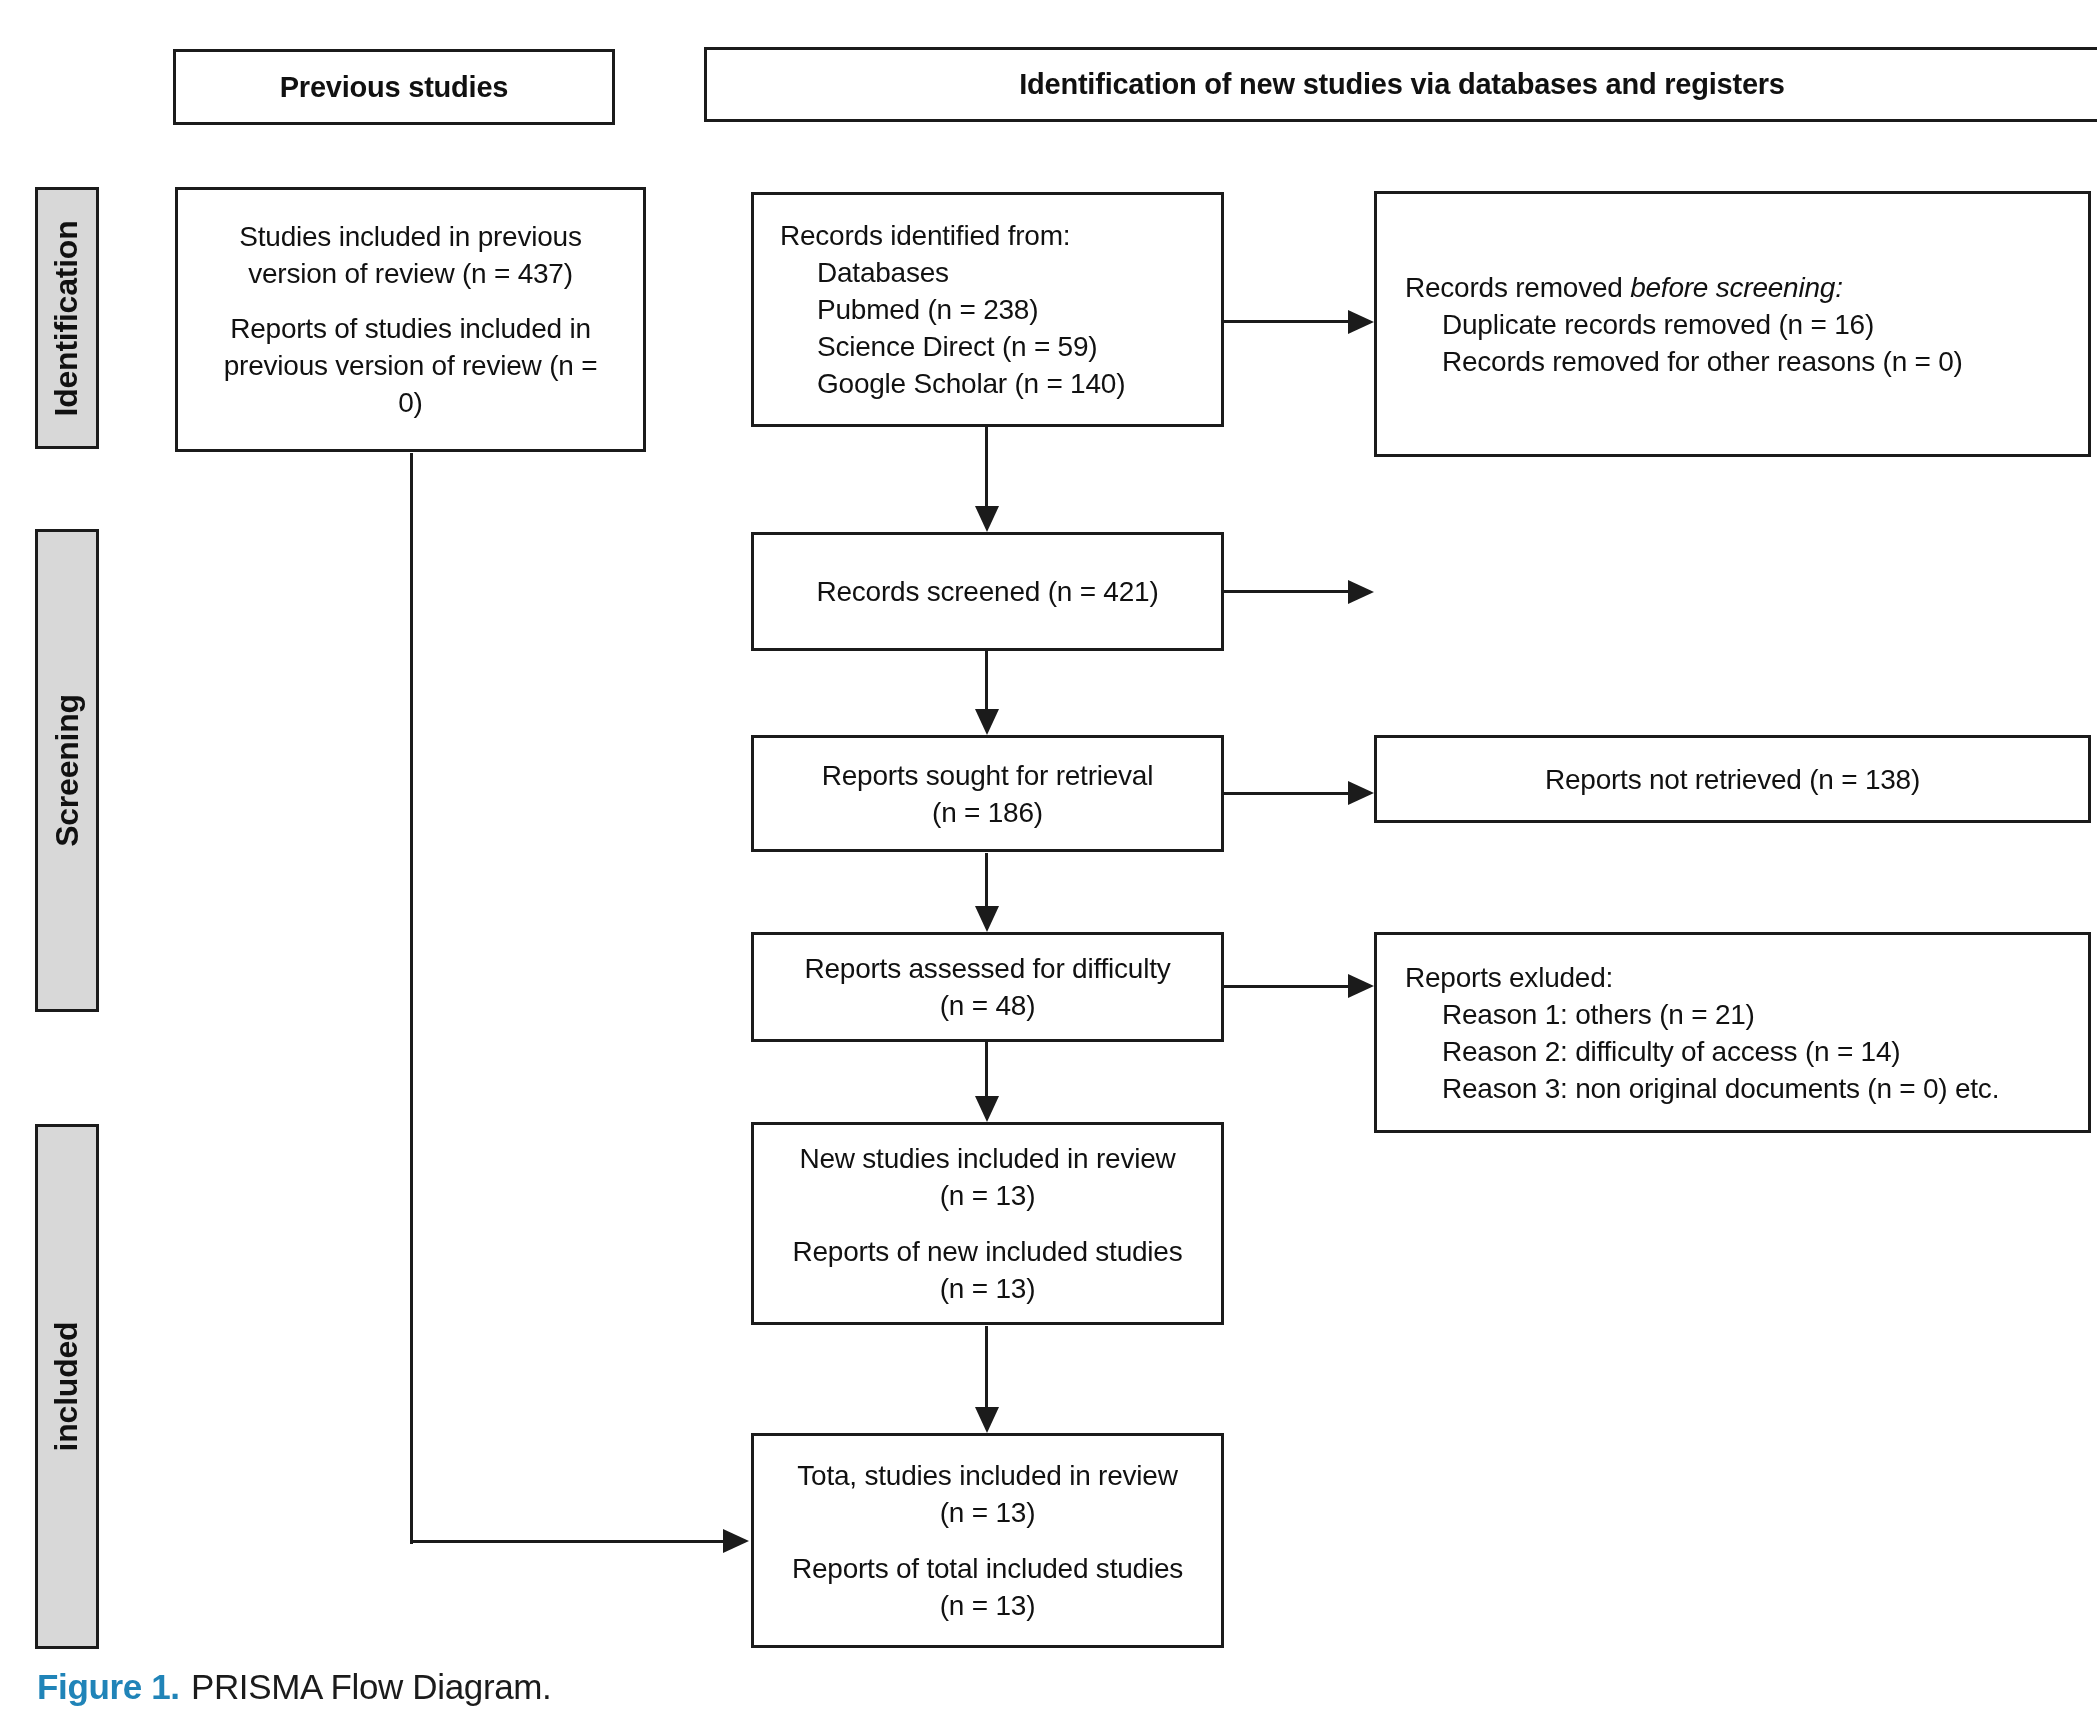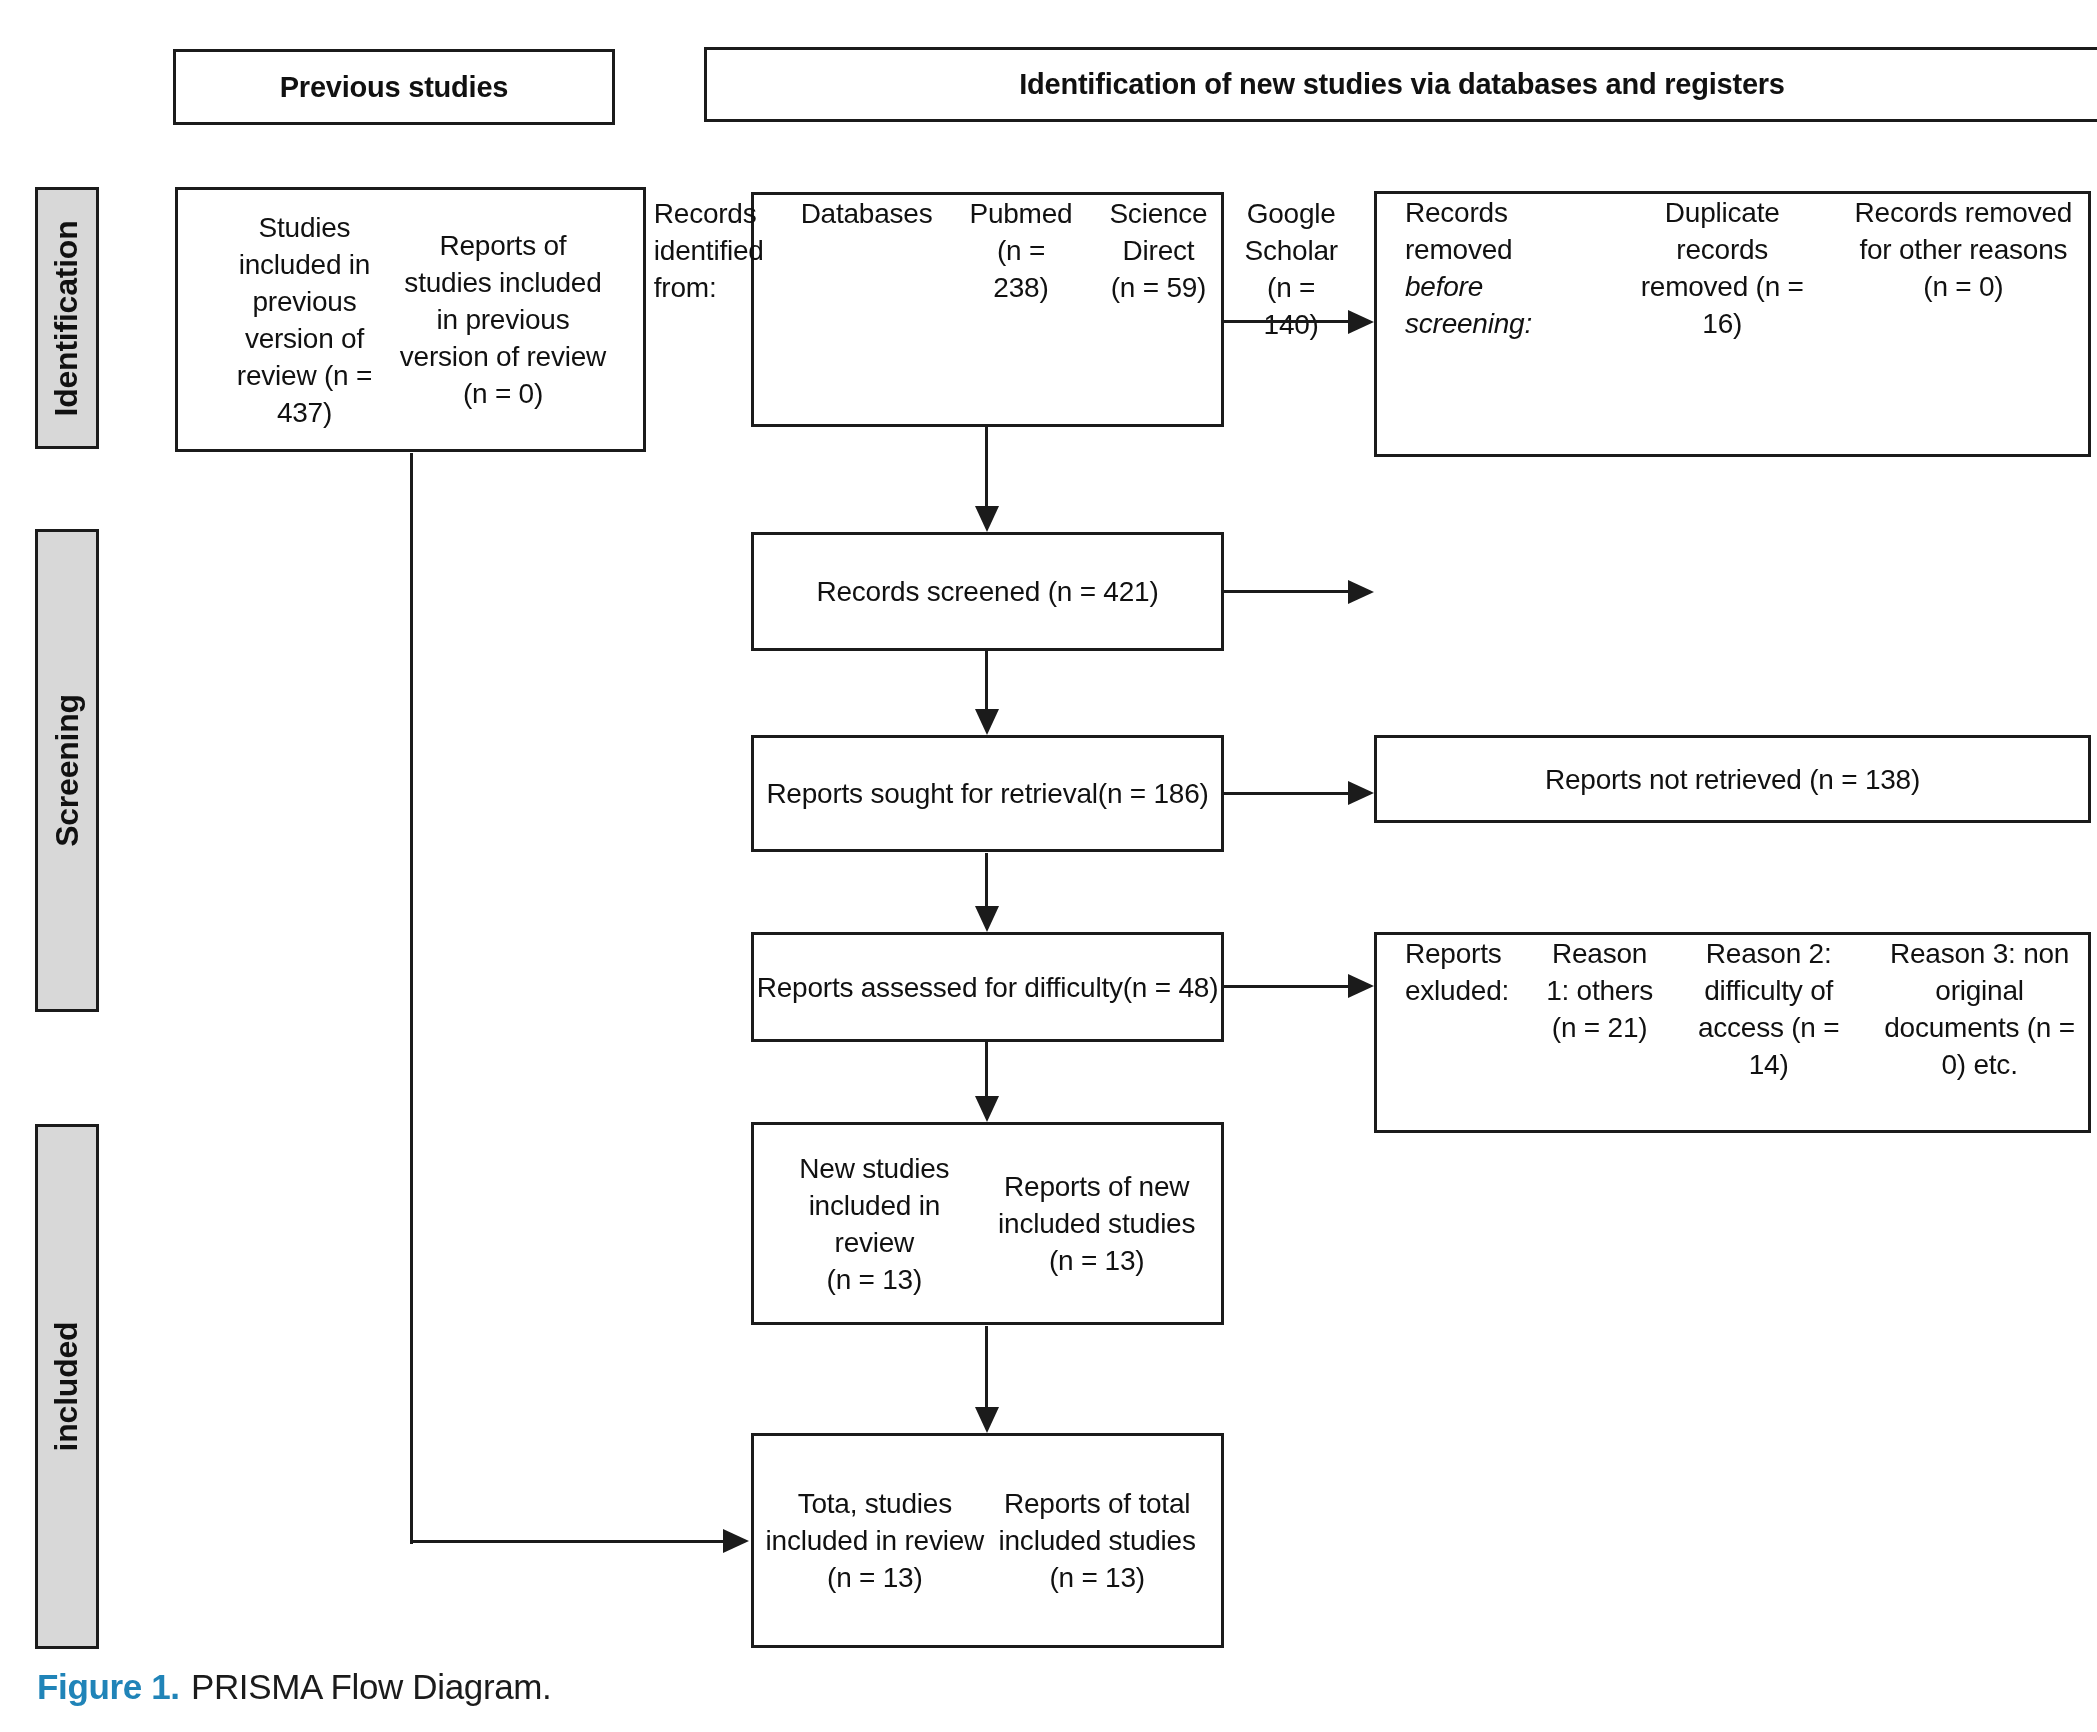--- a/index.html
+++ b/index.html
@@ -16,21 +16,21 @@
     color: #111111;
     letter-spacing: -0.015em;
     margin-left: 20px;
   }
   .box {
     position: absolute;
     box-sizing: border-box;
     border: 3.7px solid #1b1b1b;
     background: #ffffff;
     display: flex;
-    flex-direction: row;
+    flex-direction: column;
     align-items: center;
     justify-content: center;
     text-align: center;
     font-size: 28px;
     line-height: 37px;
   }
   .box.left-align {
     align-items: flex-start;
     text-align: left;
   }

